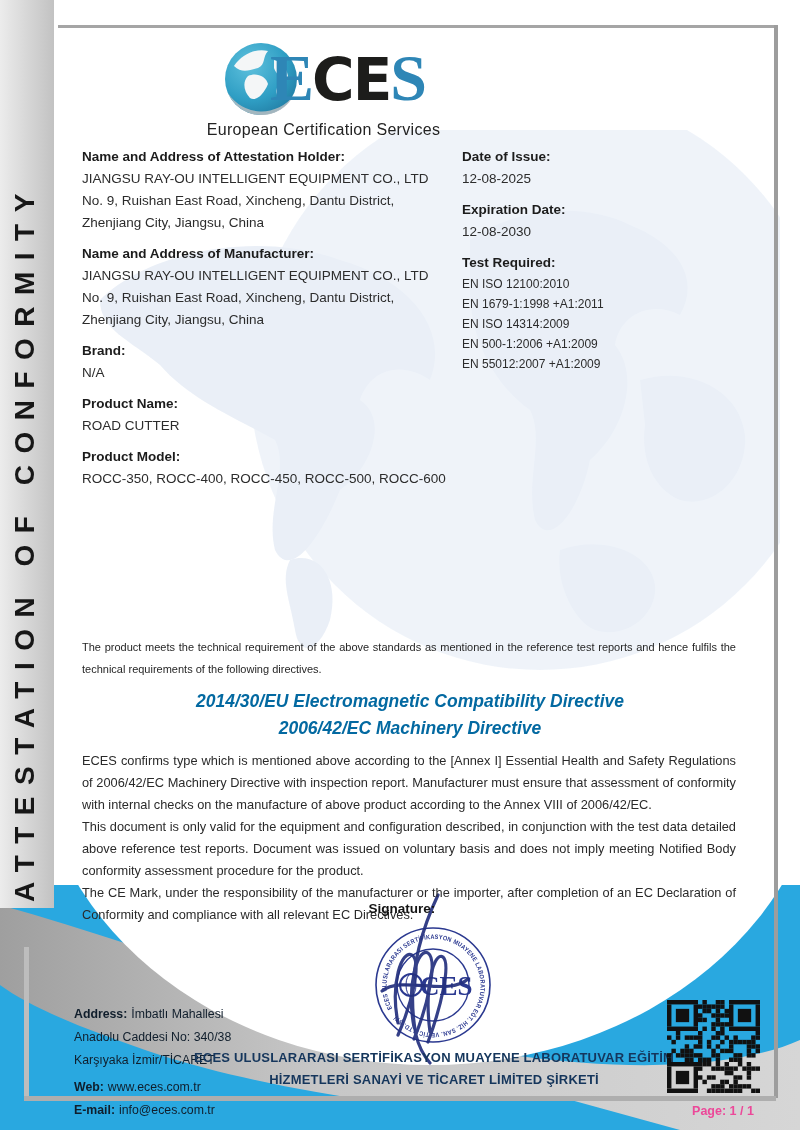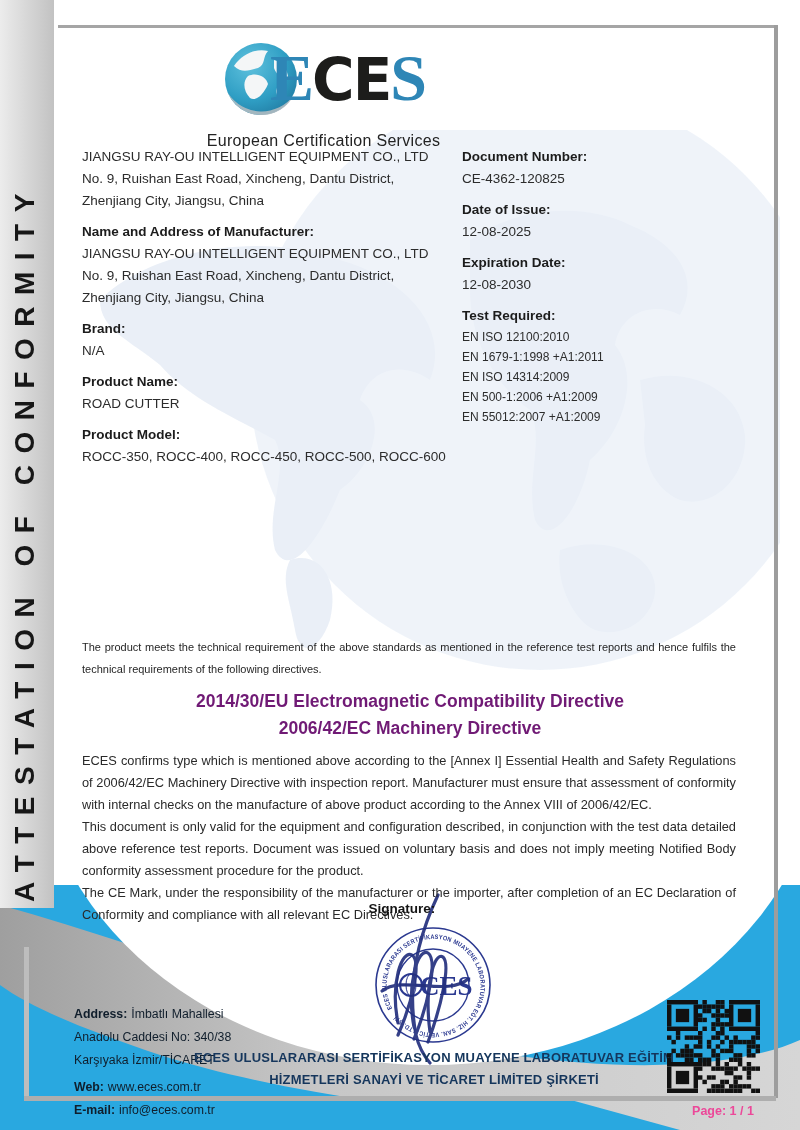--- a/index.html
+++ b/index.html
@@ -22,34 +22,34 @@
   
   #watermark { position:absolute; left:40px; top:130px; z-index:0; opacity:.85; }
 
   
   #logo-block { position:absolute; left:0; top:38px; width:647px; text-align:center; z-index:3; }
   #logo-row { display:flex; justify-content:center; align-items:center; height:82px; }
   #logo-letters { font-family:"Liberation Serif", serif; font-weight:bold; font-size:66px;
     line-height:66px; letter-spacing:-2px; margin-left:-30px; }
   .lg-blue { color:#2e86b6; }
   .lg-black { color:#1d1d1b; font-family:"DejaVu Sans", sans-serif; font-size:58px; font-weight:900; }
-  #logo-tagline { font-size:16px; color:#232323; margin-top:12px; letter-spacing:.3px; }
+  #logo-tagline { font-size:16px; color:#232323; margin-top:1px; letter-spacing:.3px; }
 
   
   .col { position:absolute; z-index:3; font-size:13.5px; color:#2c2c2c; line-height:22px; }
   #col-left  { left:82px;  top:146px; width:376px; }
   #col-right { left:462px; top:146px; width:290px; }
   .fblock { margin-bottom:9px; }
   .flabel { font-weight:bold; color:#1c1c1c; }
   .std-list div { line-height:20px; font-size:12px; }
 
   #statement { position:absolute; left:82px; top:636px; width:654px; font-size:11px;
     line-height:22px; color:#262626; text-align:justify; z-index:3; }
   #directives { position:absolute; left:60px; top:688px; width:700px; text-align:center;
-    font-size:17.5px; font-weight:bold; color:#701a75; line-height:27px; z-index:3; }
+    font-size:17.5px; font-weight:bold; font-style:italic; color:#0369a1; line-height:27px; z-index:3; }
   #paragraphs { position:absolute; left:82px; top:750px; width:654px; font-size:12.8px;
     line-height:22px; color:#2a2a2a; text-align:justify; z-index:3; }
   #signature-label { position:absolute; left:302px; top:901px; width:200px; text-align:center;
     font-size:13.5px; font-weight:bold; color:#141414; z-index:5; }
 
   
   #footer-art { position:absolute; left:0; top:885px; z-index:1; }
   #footer-frame-left { position:absolute; left:24px; top:947px; width:5px; height:150px;
     background:#bdbdbd; z-index:4; }
   #footer-frame-bottom { position:absolute; left:24px; top:1096px; width:752px; height:5px;
@@ -145,20 +145,21 @@
           <path d="M56,46 C62,46 66,52 62,58 C56,60 52,52 56,46 Z"></path>
         </g>
       </svg>
       <div id="logo-letters"><span class="lg-blue">E</span><span class="lg-black">C</span><span class="lg-black">E</span><span class="lg-blue">S</span></div>
     </div>
     <div id="logo-tagline">European Certification Services</div>
   </div>
 
   <div id="col-left" class="col">
     <div class="fblock">
+      <div class="flabel">Name and Address of Attestation Holder:</div>
       <div>JIANGSU RAY-OU INTELLIGENT EQUIPMENT CO., LTD</div>
       <div>No. 9, Ruishan East Road, Xincheng, Dantu District,</div>
       <div>Zhenjiang City, Jiangsu, China</div>
     </div>
     <div class="fblock">
       <div class="flabel">Name and Address of Manufacturer:</div>
       <div>JIANGSU RAY-OU INTELLIGENT EQUIPMENT CO., LTD</div>
       <div>No. 9, Ruishan East Road, Xincheng, Dantu District,</div>
       <div>Zhenjiang City, Jiangsu, China</div>
     </div>
@@ -170,24 +171,20 @@
       <div class="flabel">Product Name:</div>
       <div>ROAD CUTTER</div>
     </div>
     <div class="fblock">
       <div class="flabel">Product Model:</div>
       <div>ROCC-350, ROCC-400, ROCC-450, ROCC-500, ROCC-600</div>
     </div>
   </div>
 
   <div id="col-right" class="col">
-    <div class="fblock">
-      <div class="flabel">Document Number:</div>
-      <div>CE-4362-120825</div>
-    </div>
     <div class="fblock">
       <div class="flabel">Date of Issue:</div>
       <div>12-08-2025</div>
     </div>
     <div class="fblock">
       <div class="flabel">Expiration Date:</div>
       <div>12-08-2030</div>
     </div>
     <div class="fblock">
       <div class="flabel">Test Required:</div>

